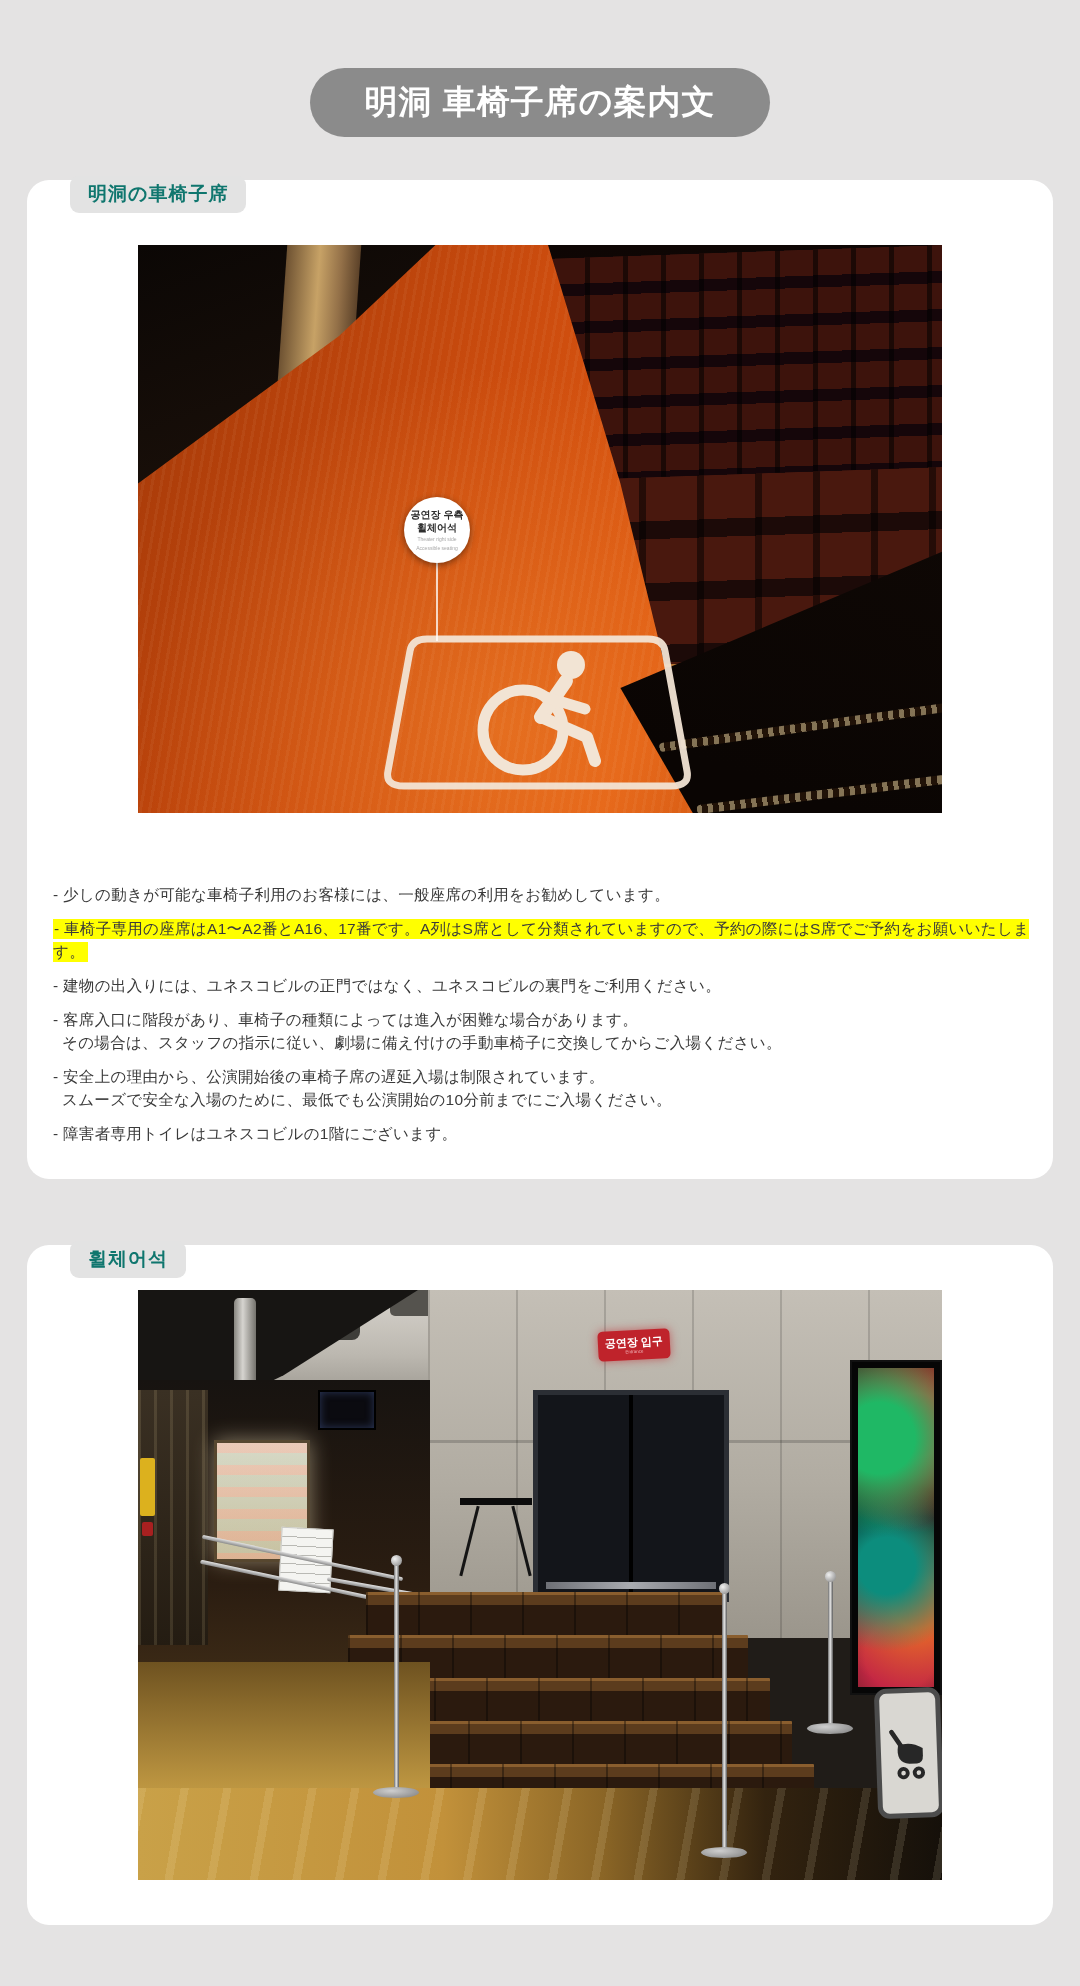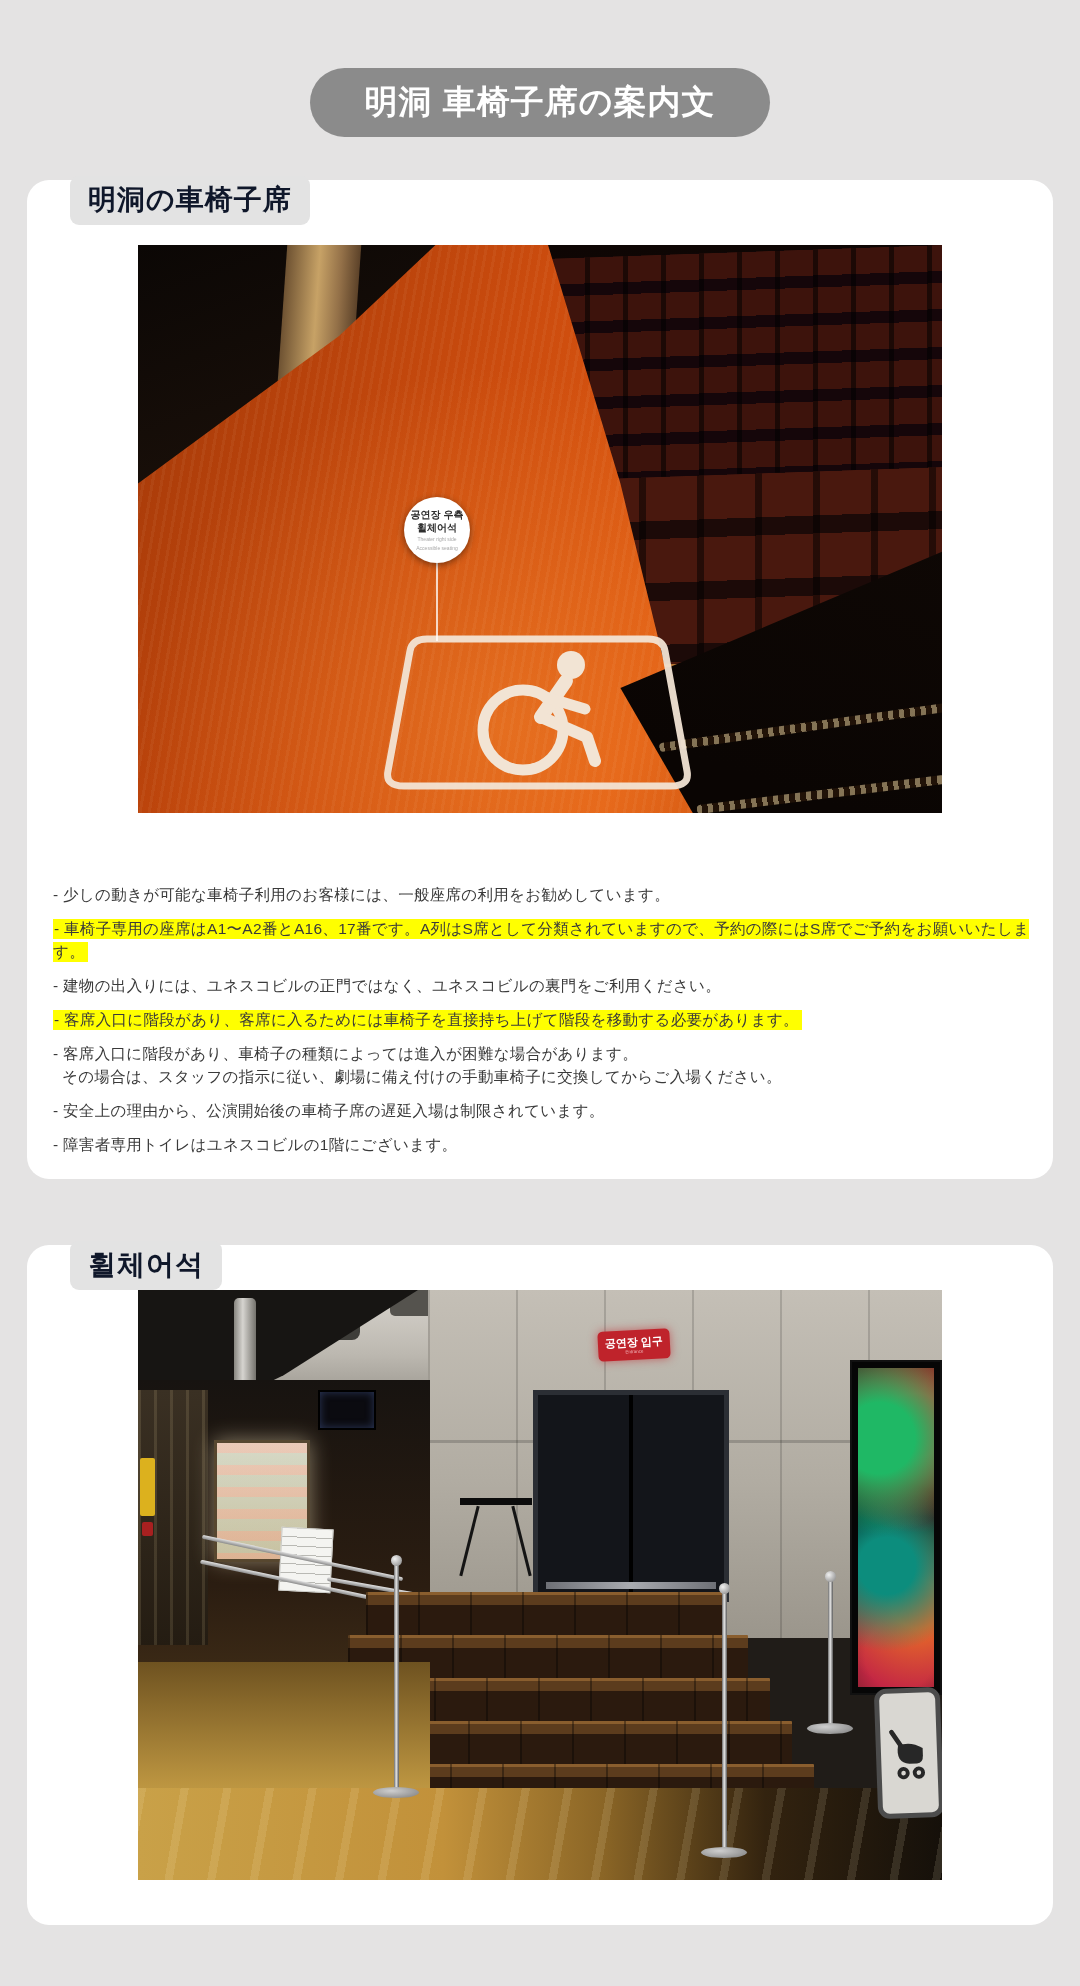--- a/index.html
+++ b/index.html
@@ -16,21 +16,21 @@
     background:#8b8b8b; border-radius:35px;
     display:flex; align-items:center; justify-content:center;
     color:#ffffff; font-size:33px; font-weight:bold; letter-spacing:1px;
   }
   
   .card { position:absolute; left:27px; width:1026px; background:#ffffff; border-radius:22px; }
   .card1 { top:180px; height:999px; }
   .card2 { top:1245px; height:680px; }
   .section-label {
     position:absolute; left:43px; top:-4px;
-    background:#e3e3e3; color:#0f172a; font-weight:bold; font-size:28px;
+    background:#e3e3e3; color:#0f766e; font-weight:bold; font-size:19px;
     padding:5px 18px 6px; border-radius:9px; letter-spacing:1px;
   }
   
   .photo { position:absolute; overflow:hidden; }
   .photo1 { left:111px; top:65px; width:804px; height:568px; }
   .photo2 { left:111px; top:45px; width:804px; height:590px; }
   .photo > div, .photo > svg { position:absolute; }
   
   .p1-bg { inset:0; background:linear-gradient(180deg,#0e0604 0%,#160905 40%,#120705 100%); }
   .p1-seats-far { left:295px; right:0; top:0; height:235px;
@@ -201,23 +201,22 @@
       <div class="sign-ko" data-interactable="false">휠체어석</div>
       <div class="sign-en" data-interactable="false">Theater right side</div>
       <div class="sign-en" data-interactable="false">Accessible seating</div>
     </div>
   </div>
 
   <div class="notes" data-interactable="false">
     <p class="note" data-interactable="false"><span data-interactable="false">- 少しの動きが可能な車椅子利用のお客様には、一般座席の利用をお勧めしています。</span></p>
     <p class="note" data-interactable="false"><span class="hl" data-interactable="false">- 車椅子専用の座席はA1〜A2番とA16、17番です。A列はS席として分類されていますので、予約の際にはS席でご予約をお願いいたします。</span></p>
     <p class="note" data-interactable="false"><span data-interactable="false">- 建物の出入りには、ユネスコビルの正門ではなく、ユネスコビルの裏門をご利用ください。</span></p>
-    <p class="note" data-interactable="false"><span class="hl" data-interactable="false">- 客席入口に階段があり、客席に入るためには車椅子を直接持ち上げて階段を移動する必要があります。</span></p>
     <p class="note" data-interactable="false"><span data-interactable="false">- 客席入口に階段があり、車椅子の種類によっては進入が困難な場合があります。</span><br><span class="cont" data-interactable="false">その場合は、スタッフの指示に従い、劇場に備え付けの手動車椅子に交換してからご入場ください。</span></p>
-    <p class="note" data-interactable="false"><span data-interactable="false">- 安全上の理由から、公演開始後の車椅子席の遅延入場は制限されています。</span><br></p>
+    <p class="note" data-interactable="false"><span data-interactable="false">- 安全上の理由から、公演開始後の車椅子席の遅延入場は制限されています。</span><br><span class="cont" data-interactable="false">スムーズで安全な入場のために、最低でも公演開始の10分前までにご入場ください。</span></p>
     <p class="note" data-interactable="false"><span data-interactable="false">- 障害者専用トイレはユネスコビルの1階にございます。</span></p>
   </div>
 </div>
 
 <div class="card card2" data-interactable="false">
   <div class="section-label" data-interactable="false">휠체어석</div>
 
   <div class="photo photo2" data-interactable="false">
     <div class="p2-bg" data-interactable="false"></div>
     <div class="p2-ceiling" data-interactable="false"></div>

